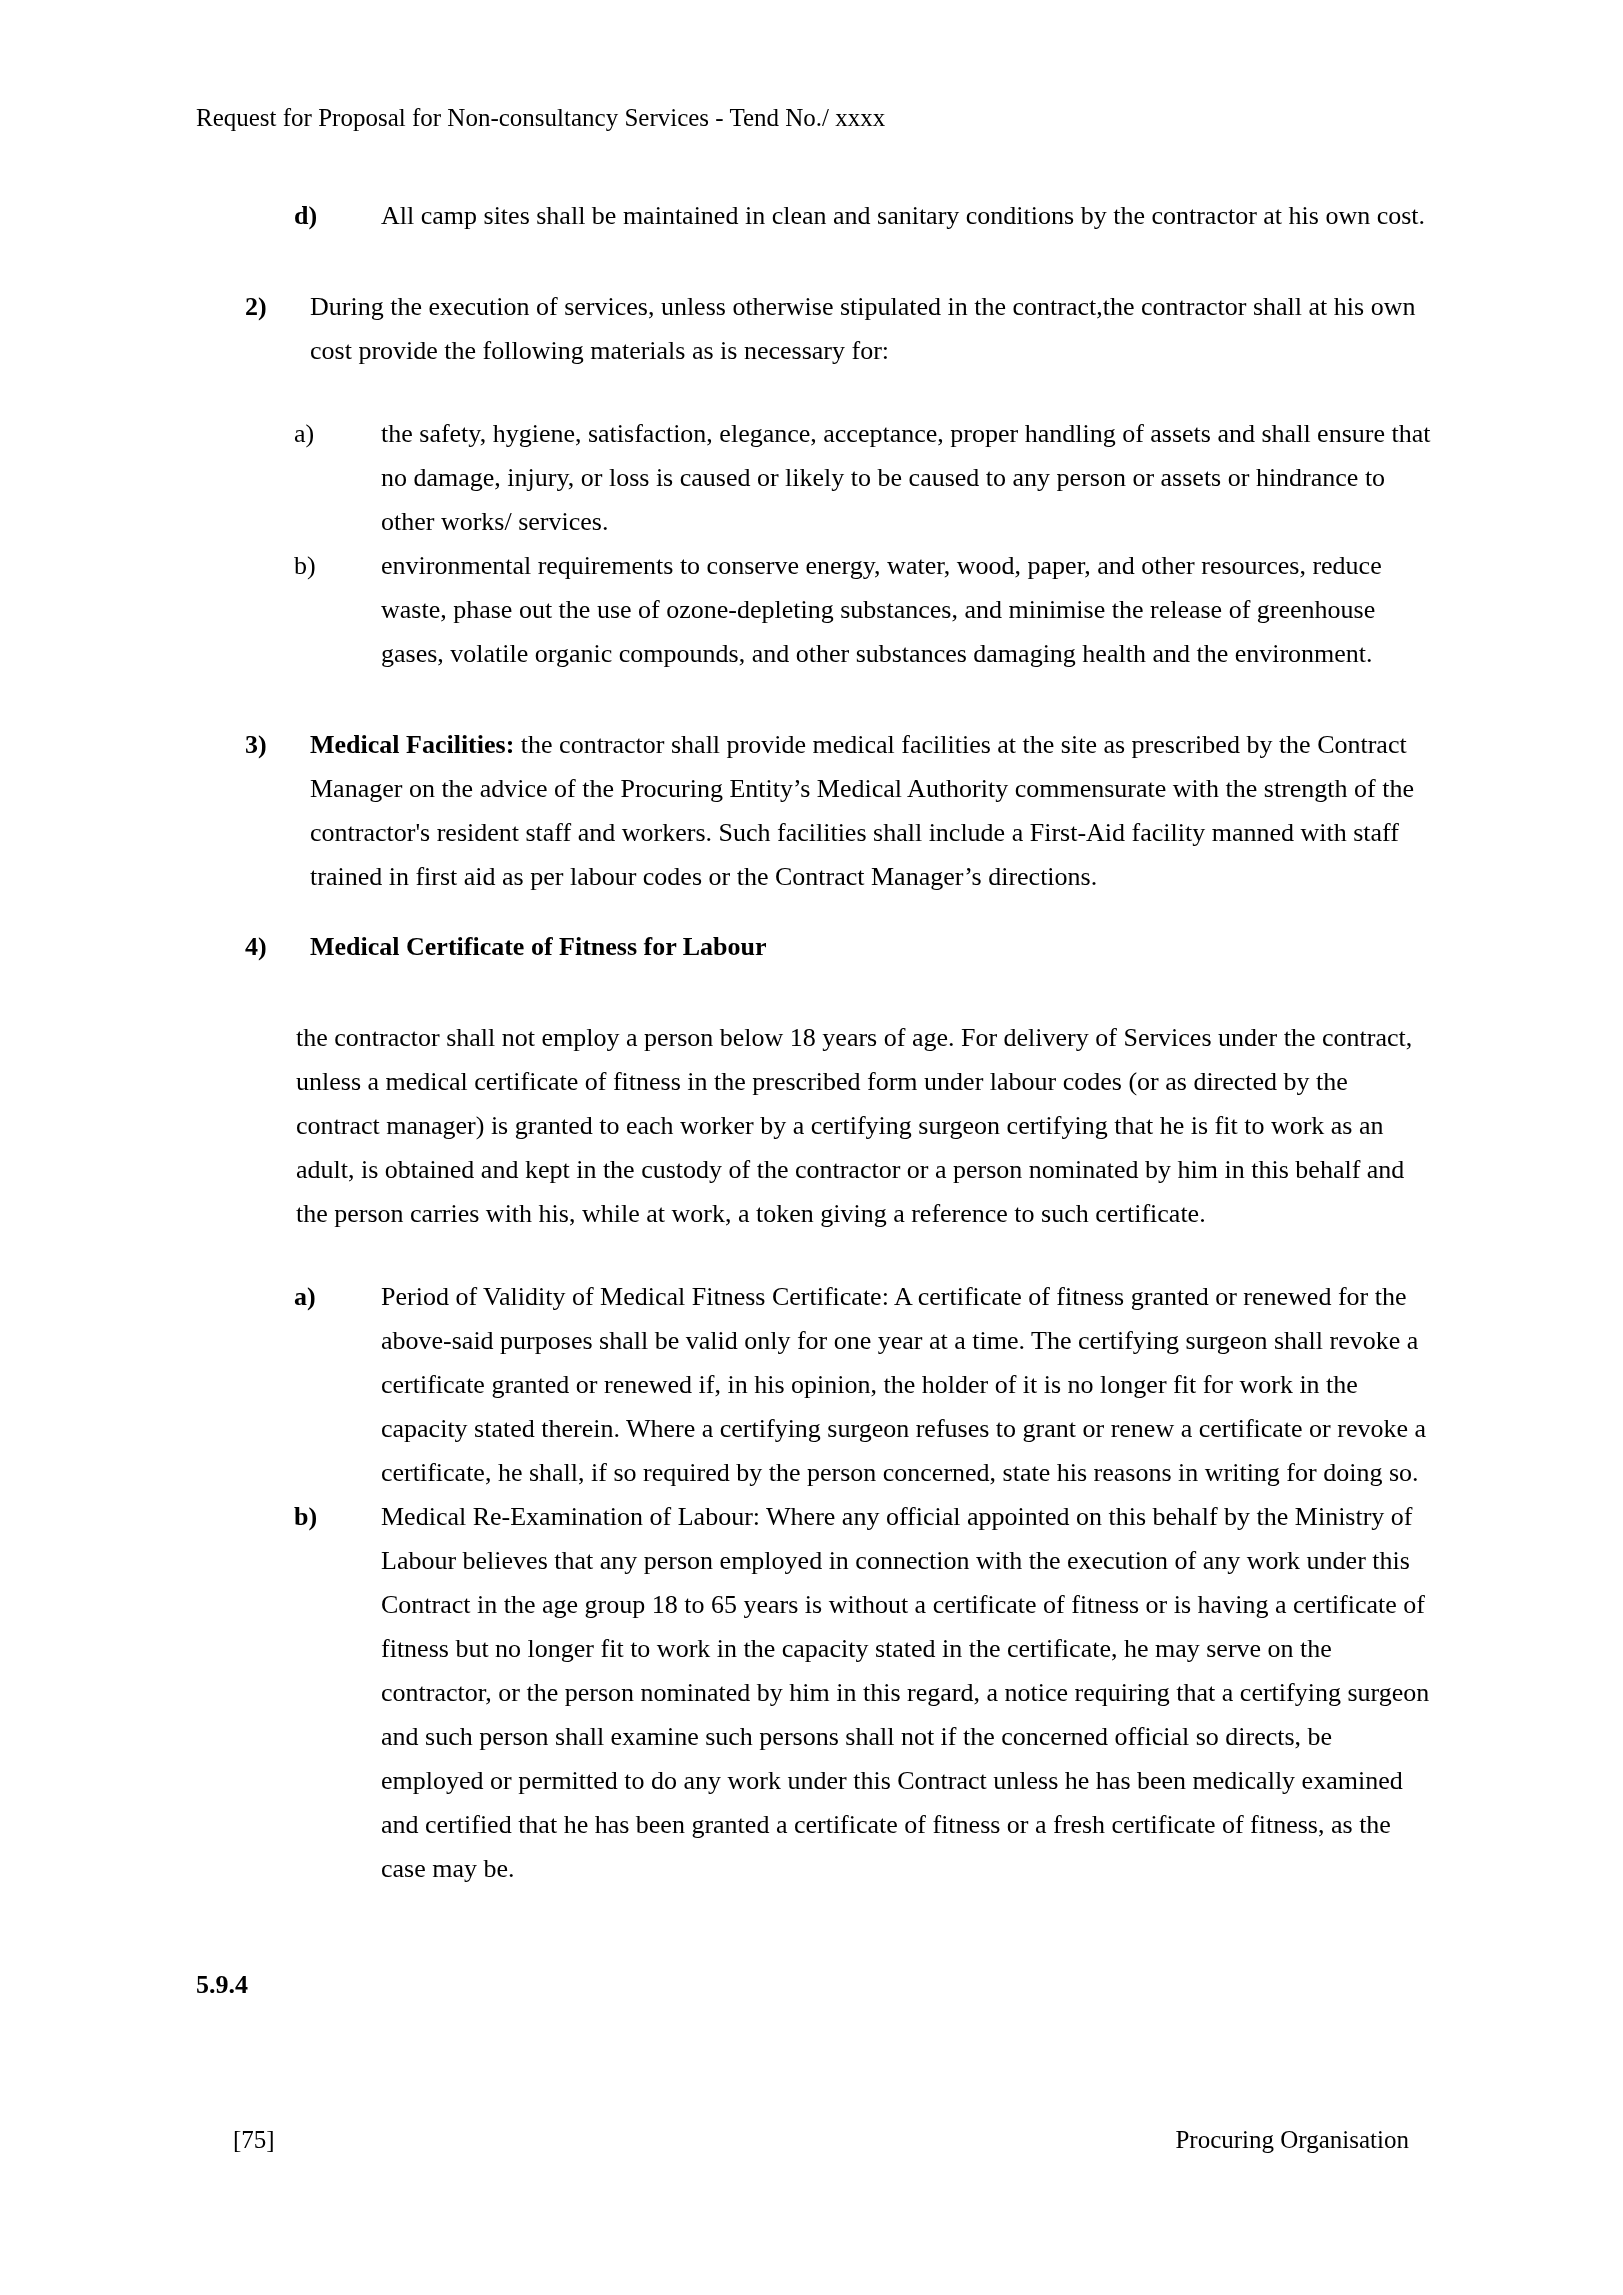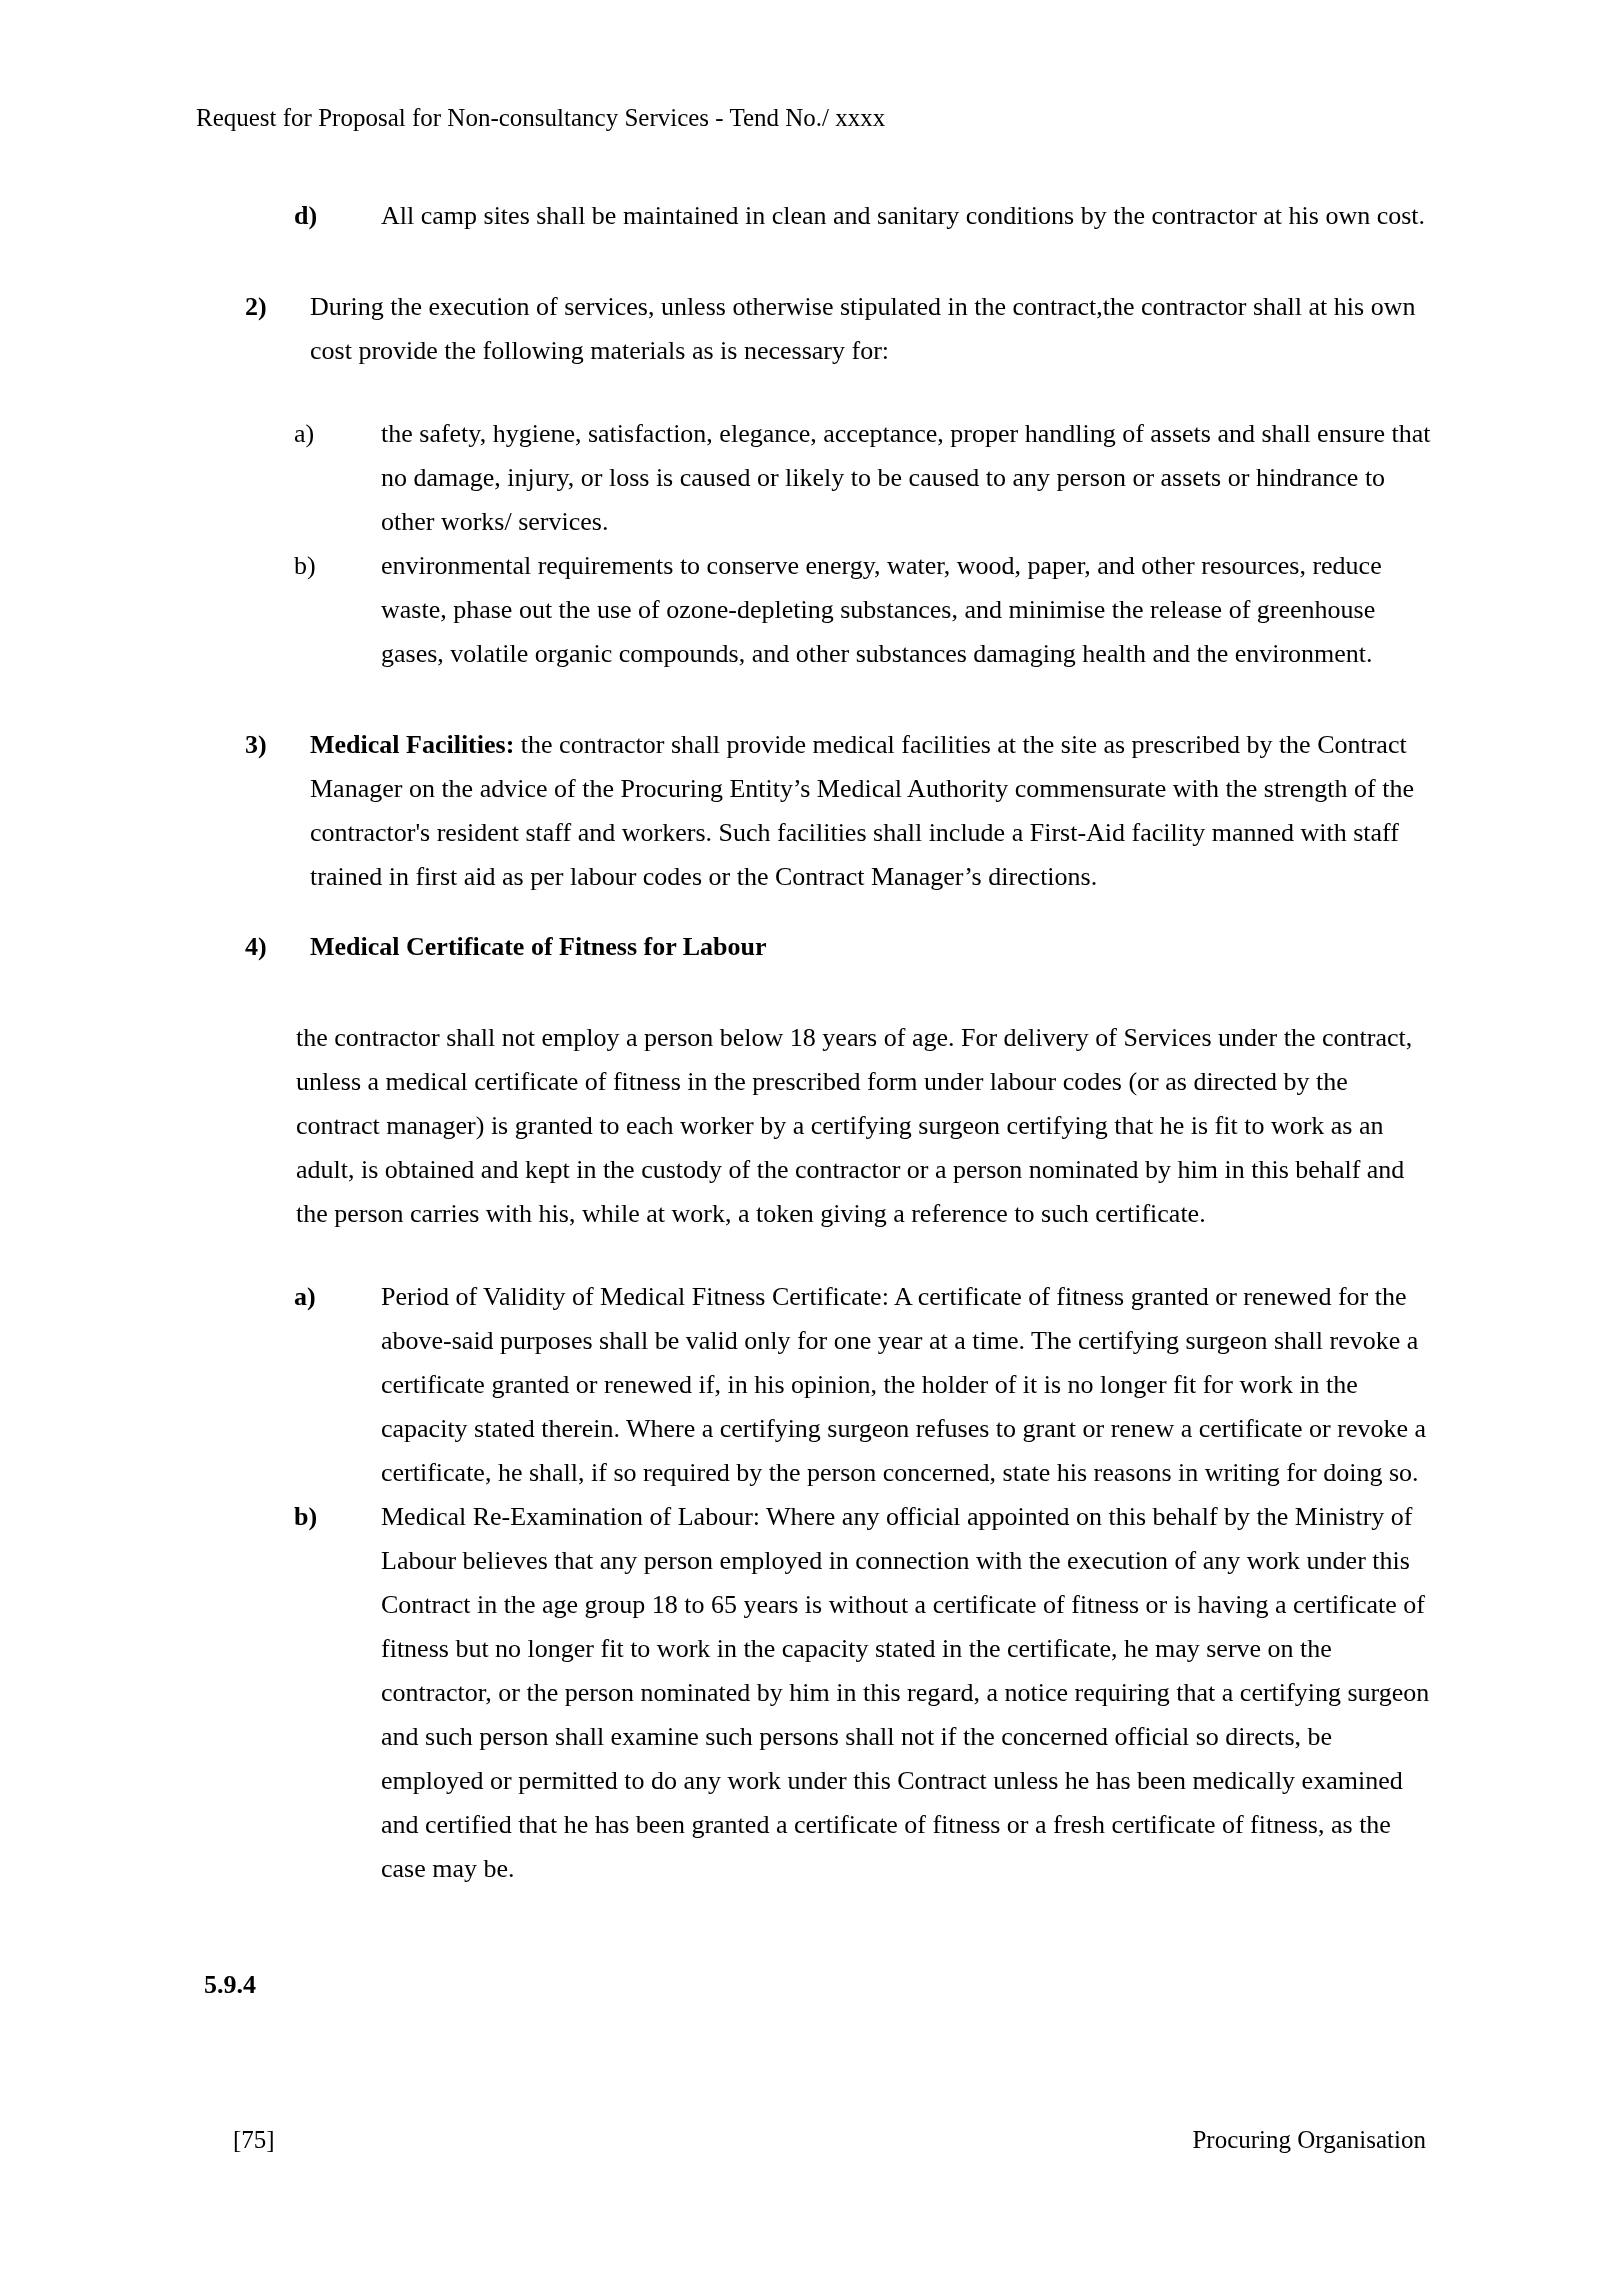--- a/index.html
+++ b/index.html
@@ -48,27 +48,27 @@
   .plain-para {
     margin-left: 296px;
     max-width: 1132px;
   }
 
   .b { font-weight: bold; }
 
   .gap-sm  { margin-top: 26px; }
   .gap-md  { margin-top: 39px; }
   .gap-lg  { margin-top: 47px; }
-  .gap-xl  { margin-top: 72px; margin-left: 8px; }
+  .gap-xl  { margin-top: 72px; }
 
   .page-footer {
     position: absolute;
     top: 2125px;
     left: 233px;
-    right: 197px;
+    right: 214px;
     display: flex;
     justify-content: space-between;
     font-size: 25px;
     line-height: 1.2;
   }
 </style>
 </head>
 <body>
 
 <div class="page">

